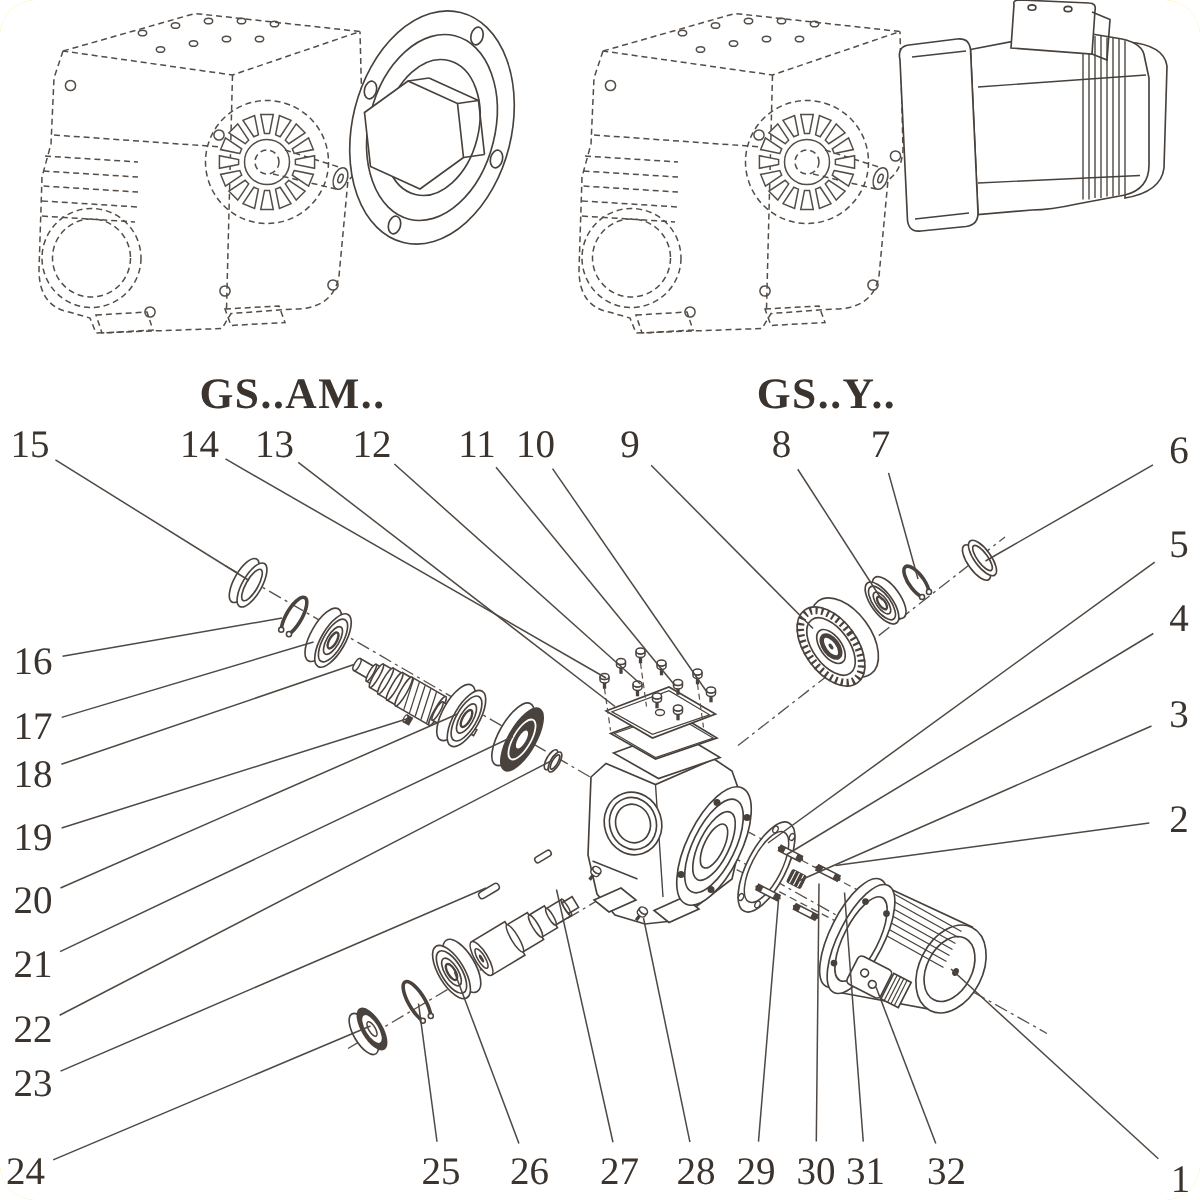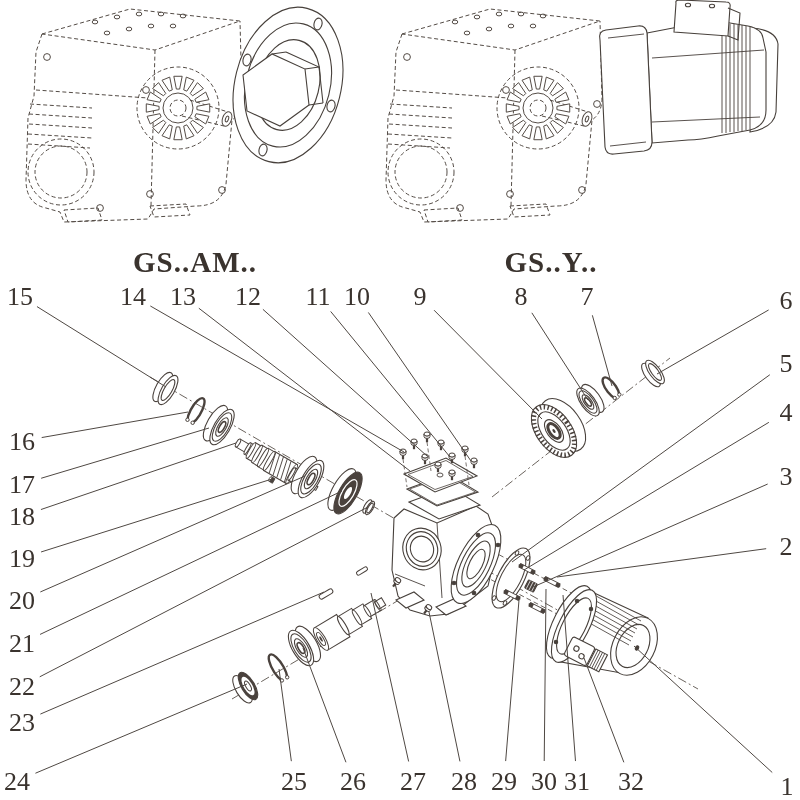--- a/index.html
+++ b/index.html
@@ -1,17 +1,17 @@
 <!DOCTYPE html>
 <html><head>
 <meta charset="utf-8">
 <style>
   html,body{margin:0;padding:0;background:#fff;}
   .page{position:relative;width:800px;height:800px;background:#fde047;overflow:hidden;
-        font-family:"Liberation Serif", serif;}
+        font-family:"Liberation Serif", serif;border-radius:23px;}
   svg{display:block}
   .cap{font-family:"Liberation Serif",serif;font-weight:bold;font-size:29px;letter-spacing:1px;}
   .num{font-family:"Liberation Serif",serif;font-size:26px;}
 </style>
 </head>
 <body>
 
 <div class="page">
 <svg id="art" width="800" height="800" viewBox="0 0 800 800">
   <defs>

